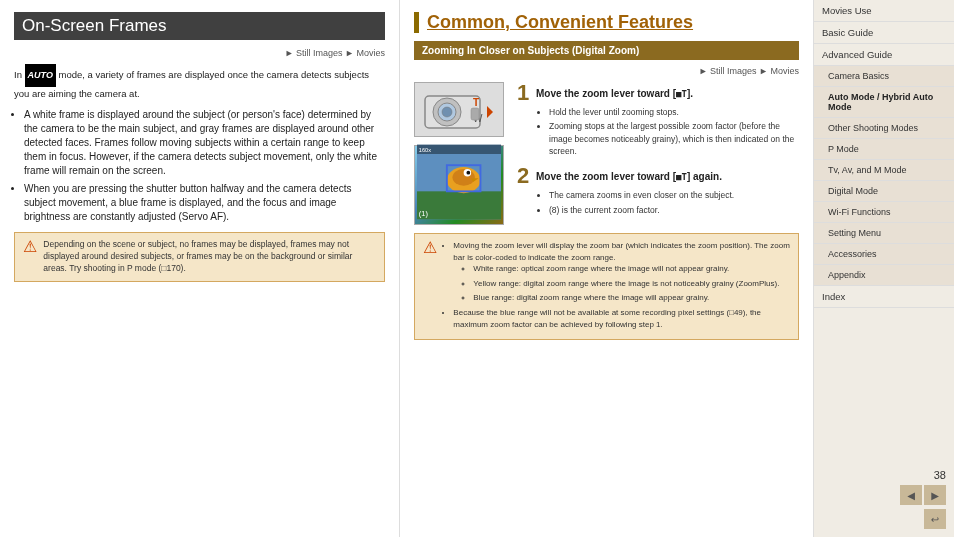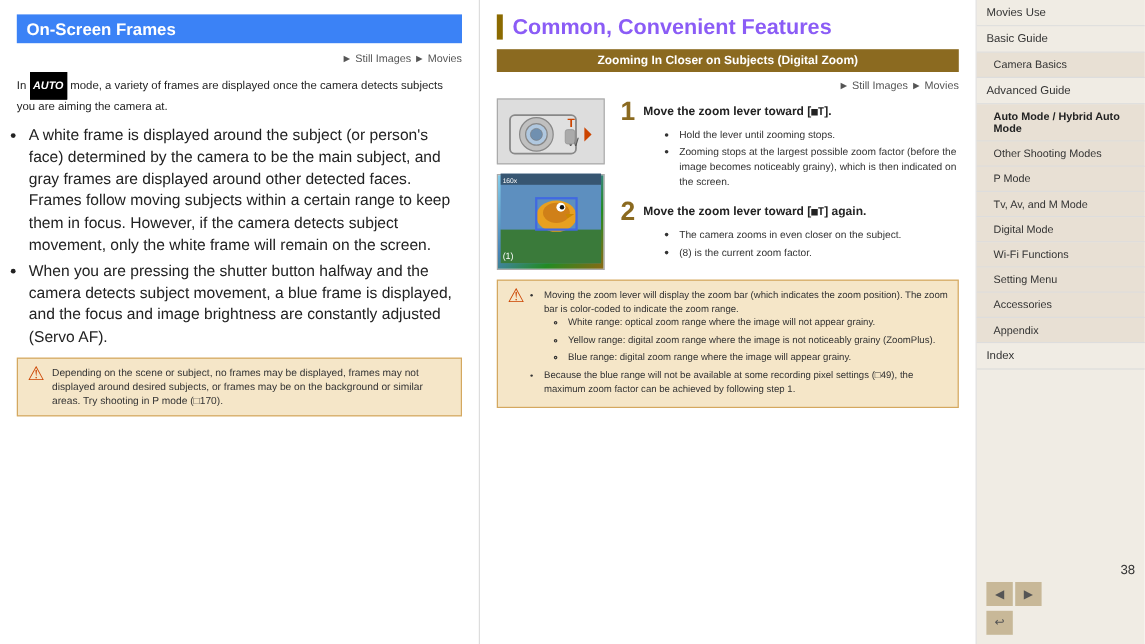--- a/index.html
+++ b/index.html
@@ -15,24 +15,24 @@
 
     
     .left-panel {
       width: 400px;
       padding: 12px 14px;
       border-right: 1px solid #ddd;
       overflow: hidden;
     }
 
     .section-title-bar {
-      background: #3b82f6;
+      background: #404040;
       color: #fff;
-      font-size: 14px;
-      font-weight: bold;
+      font-size: 17px;
+      font-weight: normal;
       padding: 4px 8px;
       margin-bottom: 8px;
     }
 
     .still-movies-row {
       text-align: right;
       font-size: 9px;
       color: #555;
       margin-bottom: 6px;
     }
@@ -52,21 +52,21 @@
       border: 1px solid #000;
       font-size: 9px;
       font-weight: bold;
       padding: 4px 2px;
       background: #000;
       color: #fff;
       font-style: italic;
     }
 
     .bullet-list {
-      font-size: 13px;
+      font-size: 10px;
       color: #222;
       line-height: 1.4;
       padding-left: 10px;
       margin-bottom: 8px;
     }
     .bullet-list li {
       list-style: disc;
       margin-bottom: 4px;
     }
 
@@ -92,34 +92,34 @@
     .middle-panel {
       flex: 1;
       padding: 12px 14px;
       overflow: hidden;
       border-right: 1px solid #ddd;
     }
 
     .main-title {
       font-size: 18px;
       font-weight: bold;
-      color: #8b5cf6;
+      color: #a16207;
       margin-bottom: 8px;
       border-left: 5px solid #8b6a00;
       padding-left: 8px;
+      text-decoration: underline;
     }
 
     .sub-section-bar {
       background: #8b6a20;
       color: #fff;
       font-size: 10px;
       font-weight: bold;
       padding: 4px 8px;
       margin-bottom: 6px;
-      text-align: center;
     }
 
     .still-movies-row2 {
       text-align: right;
       font-size: 9px;
       color: #555;
       margin-bottom: 6px;
     }
 
     .intro-text2 {
@@ -200,21 +200,21 @@
 
     .step-sub-text {
       font-size: 8.5px;
       color: #333;
       line-height: 1.45;
       padding-left: 22px;
       margin-top: 2px;
     }
     .step-sub-text li {
       list-style: disc;
-      margin-left: 27px;
+      margin-left: 10px;
       margin-bottom: 2px;
     }
 
     .bottom-note-box {
       background: #f5e6c8;
       border: 1px solid #d4a860;
       padding: 6px 8px;
       font-size: 8px;
       color: #333;
       line-height: 1.45;
@@ -265,20 +265,21 @@
     .nav-item.sub-item {
       padding-left: 14px;
       font-size: 9px;
       background: #e8e0d4;
     }
 
     .sidebar-bottom {
       padding: 8px;
       display: flex;
       flex-direction: column;
+      align-items: flex-end;
       gap: 4px;
     }
 
     .page-number {
       font-size: 11px;
       color: #333;
       text-align: right;
       width: 100%;
     }
 
@@ -419,22 +420,22 @@
         <li>Because the blue range will not be available at some recording pixel settings (□49), the maximum zoom factor can be achieved by following step 1.</li>
       </ul>
     </div>
   </div>
 </div>
 
 <div class="right-sidebar">
   <div class="sidebar-nav">
     <div class="nav-item">Movies Use</div>
     <div class="nav-item">Basic Guide</div>
+    <div class="nav-item">Advanced Guide</div>
     <div class="nav-item sub-item">Camera Basics</div>
-    <div class="nav-item">Advanced Guide</div>
     <div class="nav-item sub-item highlighted">Auto Mode / Hybrid Auto Mode</div>
     <div class="nav-item sub-item">Other Shooting Modes</div>
     <div class="nav-item sub-item">P Mode</div>
     <div class="nav-item sub-item">Tv, Av, and M Mode</div>
     <div class="nav-item sub-item">Digital Mode</div>
     <div class="nav-item sub-item">Wi-Fi Functions</div>
     <div class="nav-item sub-item">Setting Menu</div>
     <div class="nav-item sub-item">Accessories</div>
     <div class="nav-item sub-item">Appendix</div>
     <div class="nav-item">Index</div>

